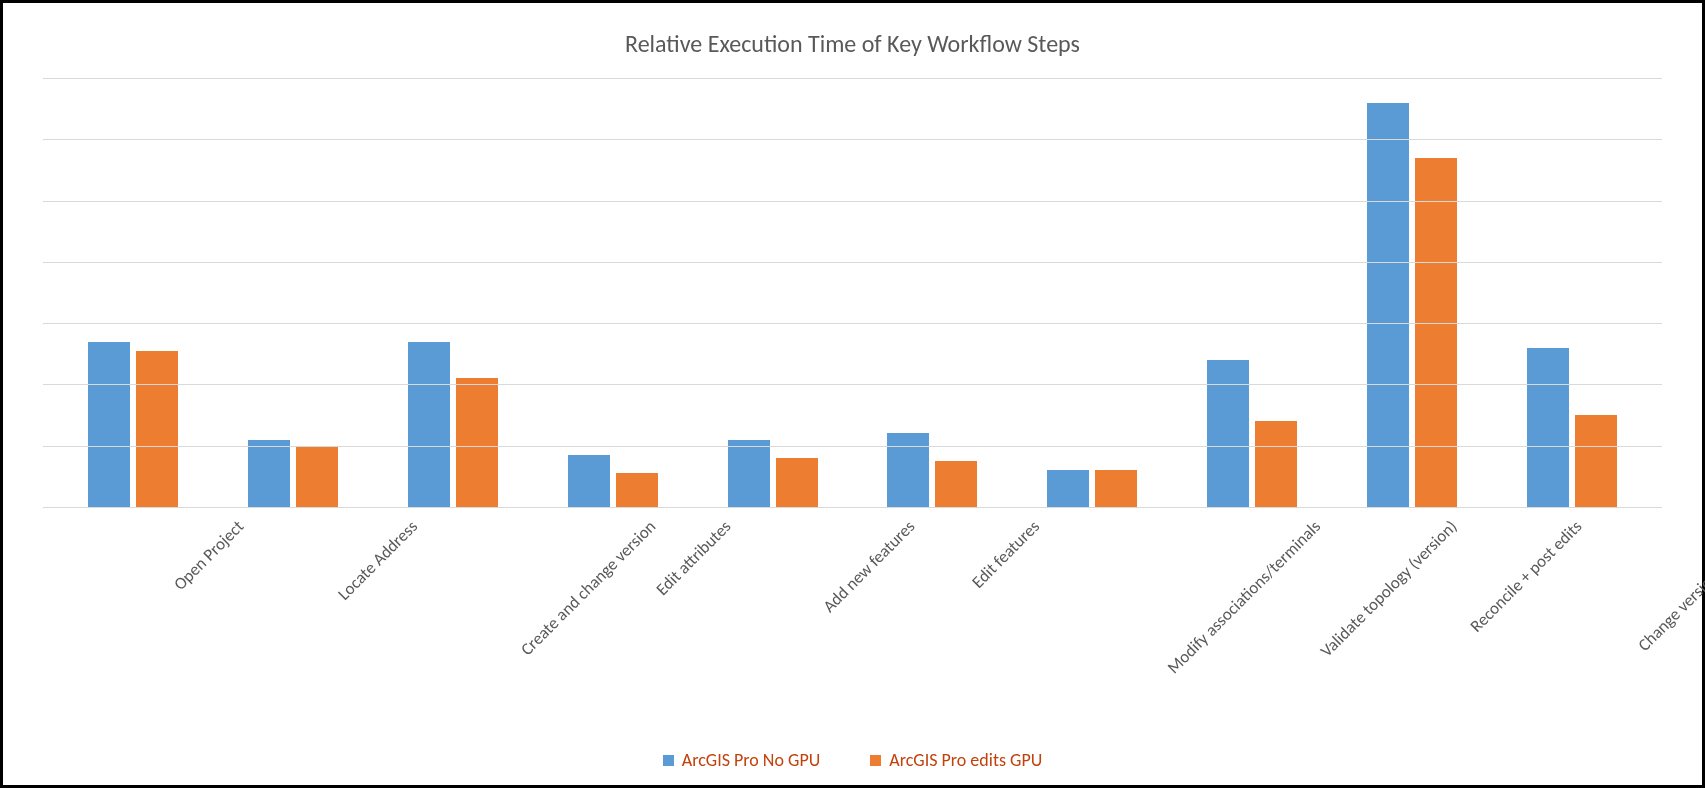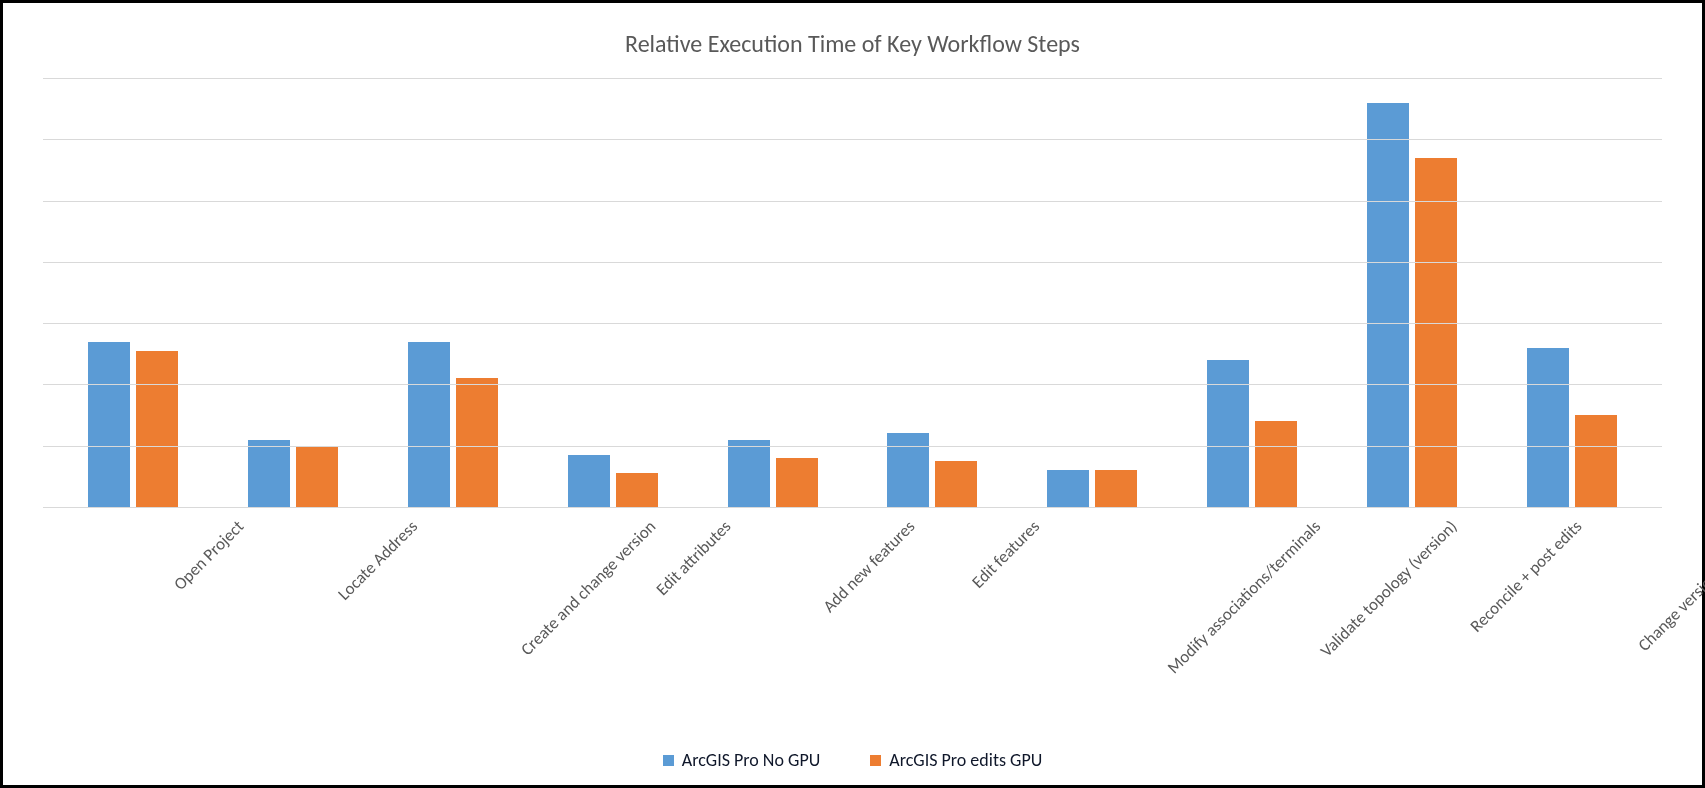--- a/index.html
+++ b/index.html
@@ -80,21 +80,21 @@
     font-size: 17px;
     text-align: right;
   }
   .legend {
     position: absolute;
     left: 0; right: 0;
     bottom: 14px;
     display: flex;
     justify-content: center;
     gap: 50px;
-    color: #0f172a;
+    color: #c2410c;
     font-size: 18px;
   }
   .legend-item { display: flex; align-items: center; gap: 8px; }
   .swatch { width: 11px; height: 11px; }
   .swatch.s0 { background: #5b9bd5; }
   .swatch.s1 { background: #ed7d31; }
 </style>
 </head>
 <body>
 

